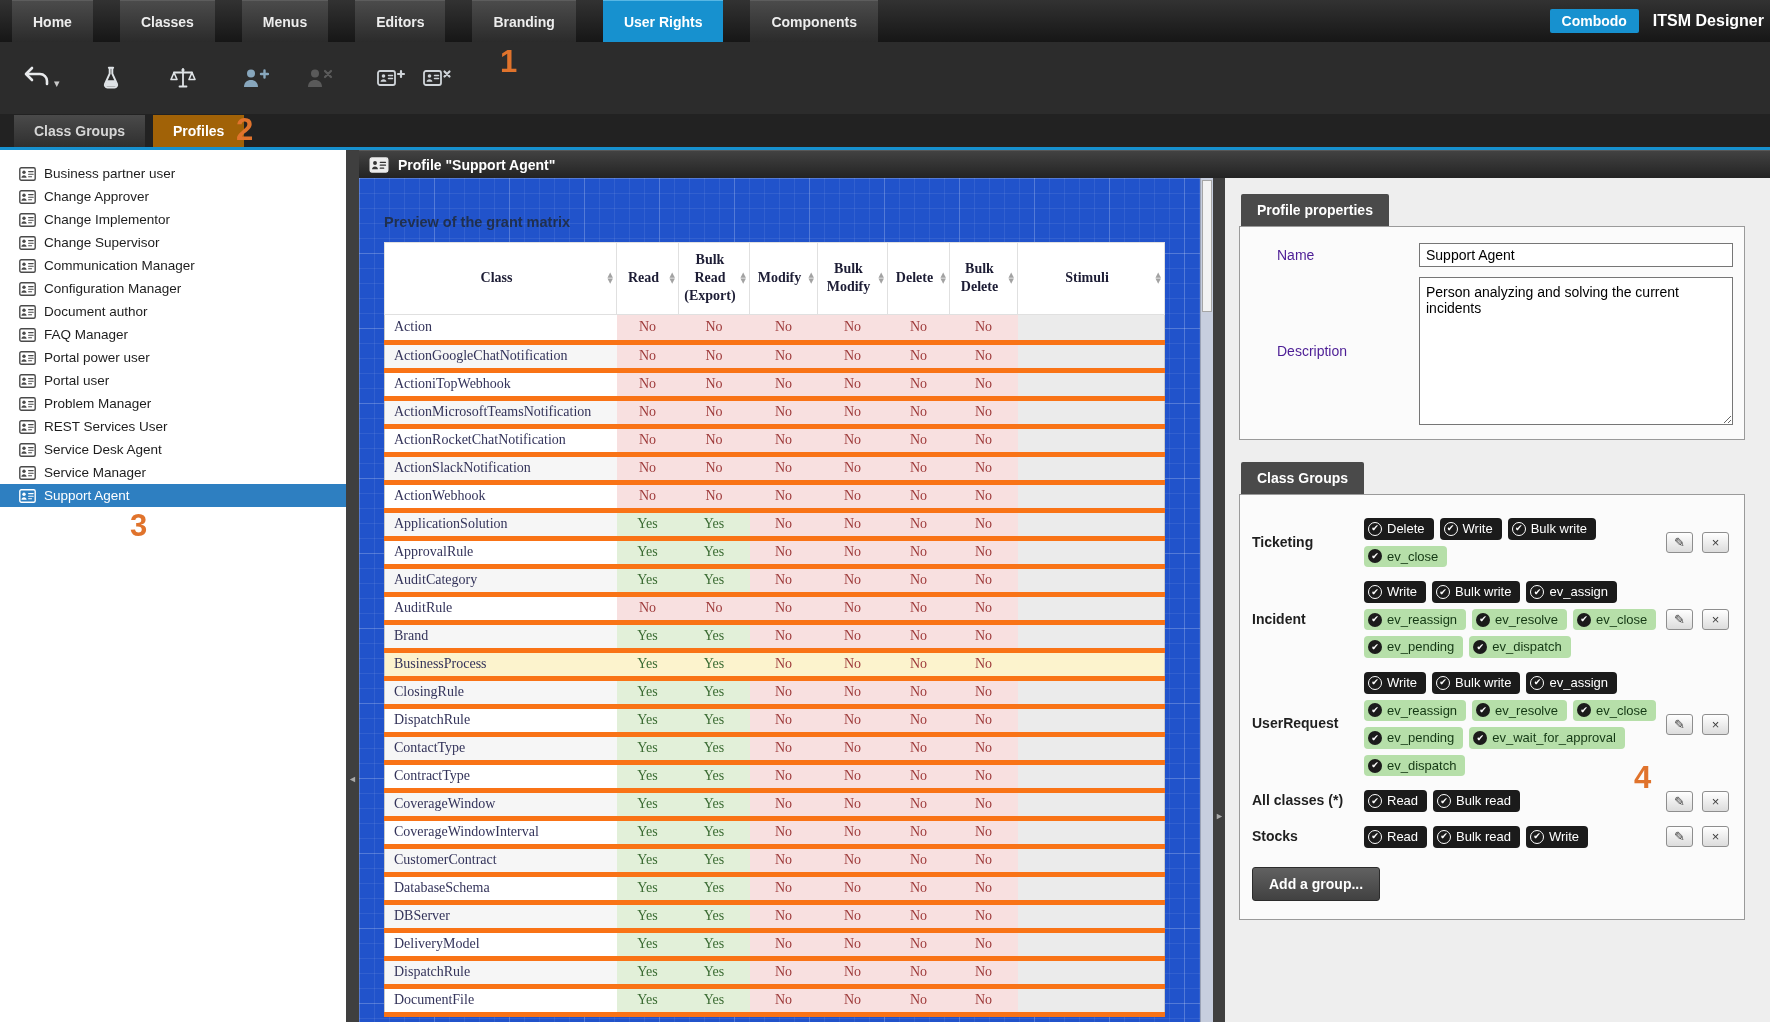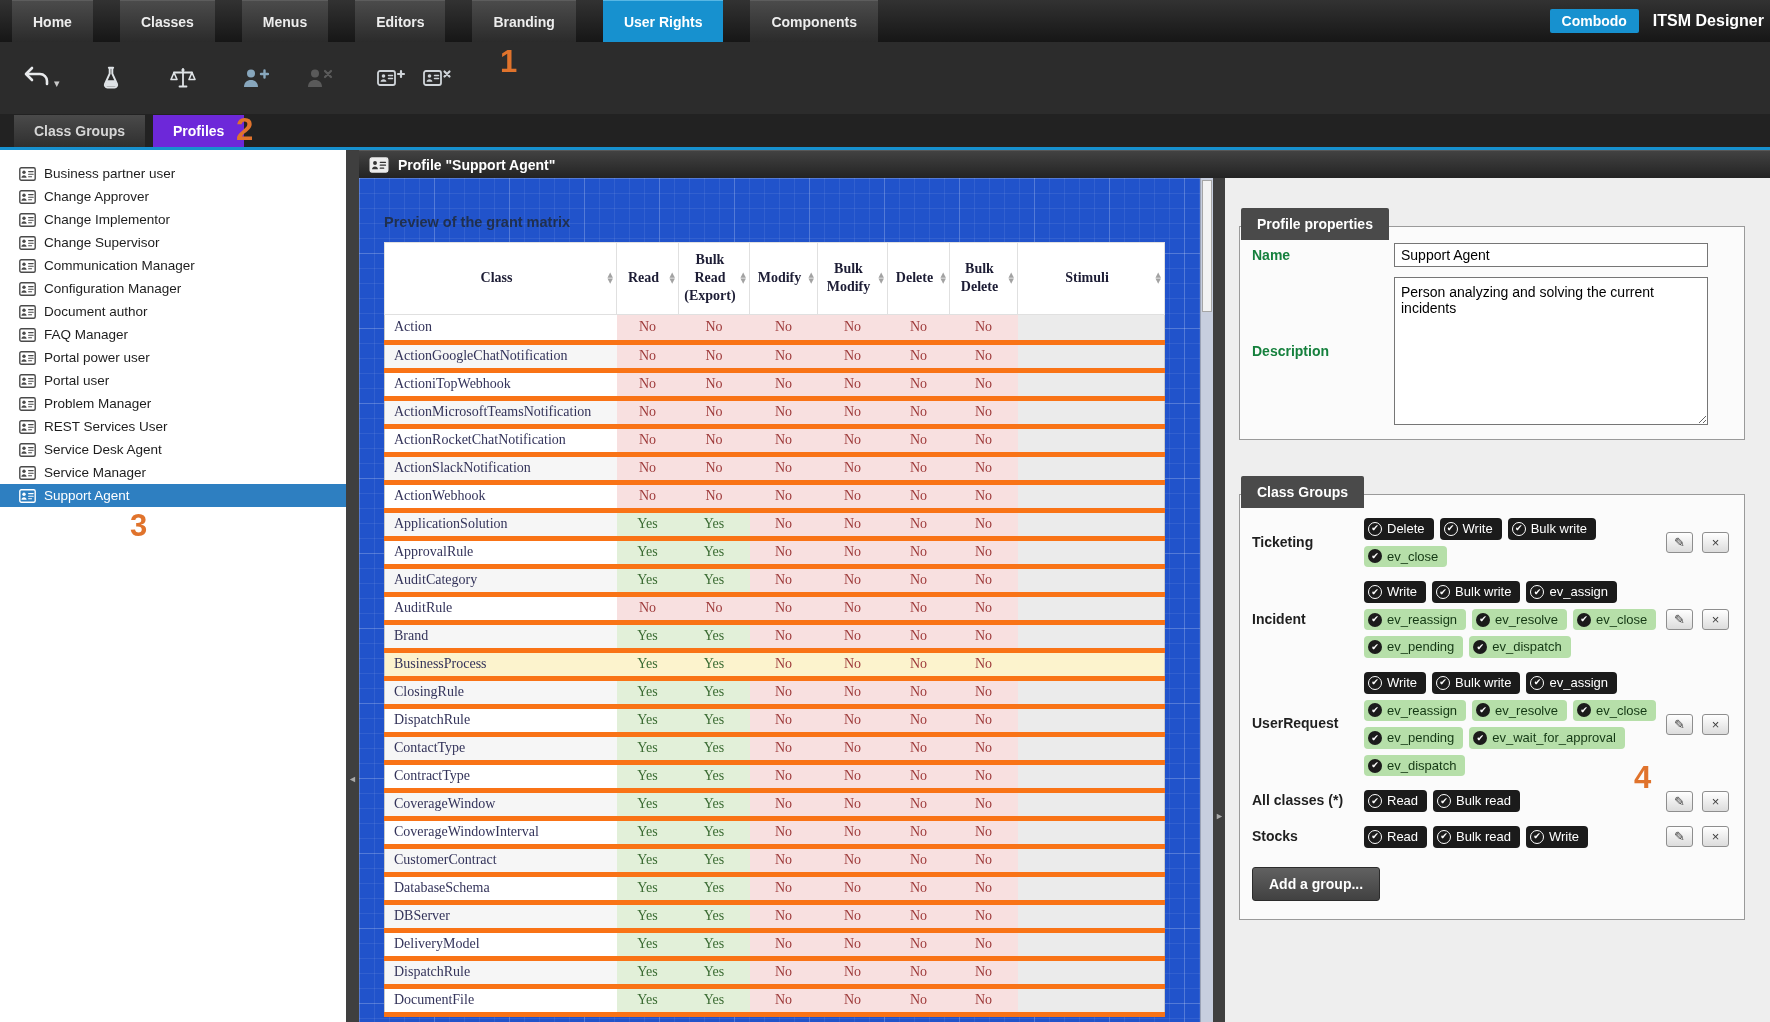--- a/index.html
+++ b/index.html
@@ -41,21 +41,21 @@
 
   
   .subtabs {
     height:36px; background:#222; border-bottom:3px solid #1791cf;
     display:flex; align-items:flex-end; padding-left:14px; gap:8px; position:relative; z-index:5;
   }
   .subtab {
     padding:8px 20px; background:linear-gradient(180deg,#4a4a4a,#2f2f2f);
     color:#d6d6d6; font-weight:bold; font-size:14px; cursor:pointer;
   }
-  .subtab.active { background:#6d28d9; color:#fff; }
+  .subtab.active { background:#a16207; color:#fff; }
 
   
   .content { display:flex; height:945px; }
 
   .sidebar {
     width:346px; background:#fff; padding-top:12px; flex-shrink:0; position:relative;
   }
   .side-item {
     height:23px; display:flex; align-items:center; gap:8px; padding-left:19px;
     font-size:13.5px; color:#1d1d1d; cursor:pointer; white-space:nowrap;
@@ -131,28 +131,28 @@
     position:absolute; top:2px; left:1px; width:10px; height:132px;
     background:#f2f2f2; border:1px solid #a5a5a5;
   }
 
   
   .props-panel {
     width:545px; background:#eeeeee; padding:16px 0 0 14px; flex-shrink:0; overflow:hidden;
   }
   .section-tab {
     display:inline-block; background:#4a4a4a; color:#fff; font-weight:bold; font-size:14px;
-    padding:8px 16px; border-radius:2px 2px 0 0; margin-left:2px; position:relative; top:14px; z-index:1;
+    padding:8px 16px; border-radius:2px 2px 0 0; margin-left:2px; position:relative; top:0; z-index:1;
   }
   .section-box {
     border:1px solid #9a9a9a; background:#fbfbfb; width:506px; padding:16px 8px 12px 12px;
     position:relative;
   }
   .form-row { display:flex; align-items:center; margin-bottom:10px; }
-  .form-row .f-label { width:142px; font-weight:bold; font-size:14px; color:#15803d; flex-shrink:0; }
+  .form-row .f-label { width:142px; font-weight:normal; font-size:14px; color:#4c1d95; flex-shrink:0;margin-left:25px; }
   .text-input {
     width:314px; height:24px; border:1px solid #767676; background:#fff; padding:0 6px;
     font-size:14px; font-family:"Liberation Sans", sans-serif;
   }
   textarea.desc {
     width:314px; height:148px; border:1px solid #767676; background:#fff; padding:6px;
     font-size:14px; font-family:"Liberation Sans", sans-serif; resize:both;
   }
   .groups-section { margin-top:22px; }
   .group-row { display:flex; align-items:center; padding:7px 0; }

